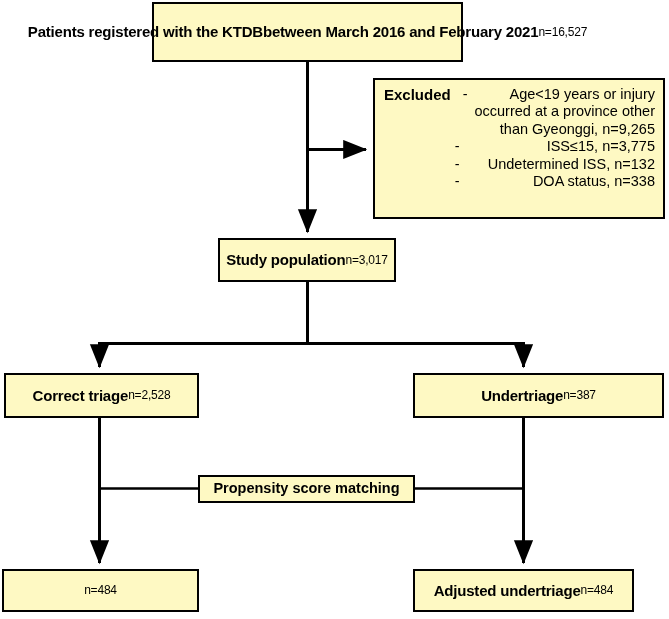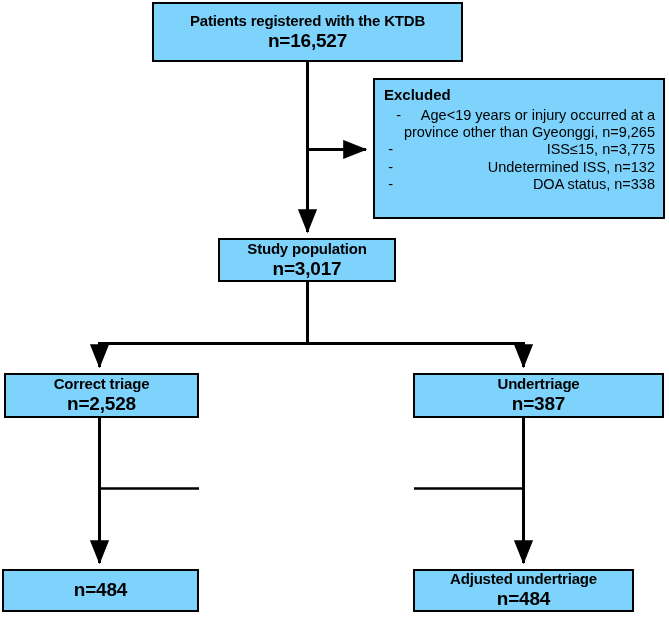--- a/index.html
+++ b/index.html
@@ -23,43 +23,43 @@
     position: absolute;
     left: 0;
     top: 0;
     width: 669px;
     height: 619px;
   }
   .node {
     position: absolute;
     box-sizing: border-box;
     border: 2.5px solid #000000;
-    background: #7dd3fc;
+    background: #fef9c3;
     display: flex;
-    flex-direction: column;
+    flex-direction: row;
     align-items: center;
     justify-content: center;
     text-align: center;
     line-height: 1.18;
   }
   .node.left-align {
     align-items: flex-start;
     text-align: right;
     justify-content: flex-start;
     padding: 6px 8px 4px 9px;
   }
   .title-line {
     font-weight: bold;
     font-size: 15px;
     letter-spacing: -0.2px;
     white-space: nowrap;
   }
   .count-line {
-    font-weight: bold;
-    font-size: 19px;
+    font-weight: normal;
+    font-size: 12px;
     letter-spacing: -0.2px;
     white-space: nowrap;
   }
   .excl-head {
     font-weight: bold;
     font-size: 15px;
     margin-bottom: 3px;
   }
   .excl-list {
     font-size: 14.5px;
@@ -112,20 +112,21 @@
     <line x1="99.5" y1="418" x2="99.5" y2="563" stroke="#000000" stroke-width="3" marker-end="url(#arrow)"></line>
 
     <line x1="523.5" y1="418" x2="523.5" y2="563" stroke="#000000" stroke-width="3" marker-end="url(#arrow)"></line>
 
     <line x1="99.5" y1="488.5" x2="199" y2="488.5" stroke="#000000" stroke-width="2.5"></line>
     <line x1="414" y1="488.5" x2="523.5" y2="488.5" stroke="#000000" stroke-width="2.5"></line>
   </svg>
 
   <div class="node" style="left:152px; top:2px; width:311px; height:60px;">
     <div class="title-line">Patients registered with the KTDB</div>
+    <div class="title-line">between March 2016 and February 2021</div>
     <div class="count-line">n=16,527</div>
   </div>
 
   <div class="node left-align" style="left:373px; top:78px; width:292px; height:141px;">
     <div class="excl-head">Excluded</div>
     <div class="excl-list">
       <div class="excl-item wide">
         <span class="dash">-</span>
         <span class="txt">Age&lt;19 years or injury occurred at a province other than Gyeonggi, n=9,265</span>
       </div>
@@ -152,20 +153,23 @@
   <div class="node" style="left:4px; top:373px; width:195px; height:45px;text-align:right;">
     <div class="title-line">Correct triage</div>
     <div class="count-line">n=2,528</div>
   </div>
 
   <div class="node" style="left:413px; top:373px; width:251px; height:45px;">
     <div class="title-line">Undertriage</div>
     <div class="count-line">n=387</div>
   </div>
 
+  <div class="node" style="left:198px; top:475px; width:217px; height:28px;">
+    <div class="box-sm-title">Propensity score matching</div>
+  </div>
 
   <div class="node" style="left:2px; top:569px; width:197px; height:43px;">
     <div class="count-line">n=484</div>
   </div>
 
   <div class="node" style="left:413px; top:569px; width:221px; height:43px;">
     <div class="title-line">Adjusted undertriage</div>
     <div class="count-line">n=484</div>
   </div>
 

